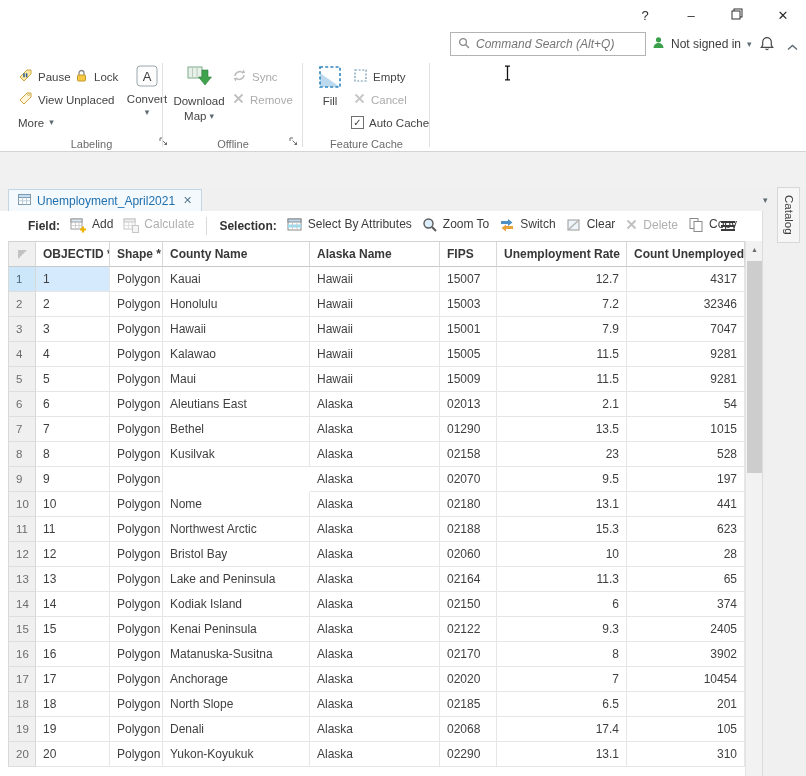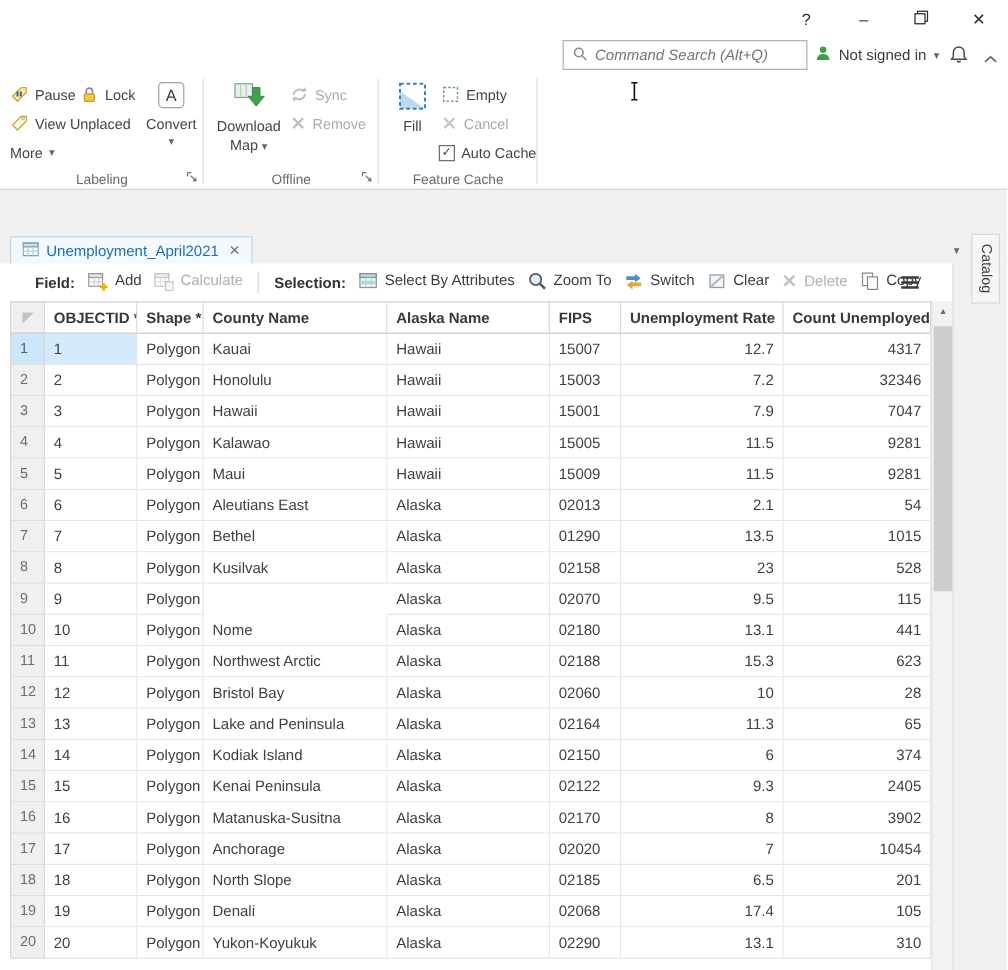--- a/index.html
+++ b/index.html
@@ -17,21 +17,21 @@
   .searchbox input { border: none; outline: none; flex: 1; min-width: 0; font-style: italic; color: #9a9a9a; font-size: 12px; font-family: inherit; background: transparent; }
   .ibeam { position: absolute; left: 503px; top: 35px; z-index: 5; }
   .signin { position: absolute; left: 652px; top: 4px; height: 20px; display: flex; align-items: center; gap: 6px; color: #3c3c3c; }
   .bellwrap { position: absolute; left: 760px; top: 6px; }
   .ribchev { position: absolute; left: 787px; top: 10px; }
   .caret { font-size: 9px; color: #5f6b73; line-height: 1; }
 
   
   .ribbon { position: absolute; top: 58px; left: 0; width: 806px; height: 94px; background: #fff; border-bottom: 1px solid #d4d4d4; }
   .rgroup { position: absolute; top: 0; height: 94px; }
-  .rg-labeling { left: 0; width: 163px; }
+  .rg-labeling { left: 10px; width: 163px; }
   .rg-offline { left: 163px; width: 140px; }
   .rg-cache { left: 303px; width: 127px; }
   .rsep { position: absolute; top: 5px; height: 84px; width: 1px; background: #e0e0e0; }
   .rbtn { position: absolute; display: flex; align-items: center; gap: 5px; height: 21px; padding: 0 3px; font-size: 11.5px; color: #444; white-space: nowrap; }
   .rbtn.disabled { color: #ababab; }
   .bigbtn { position: absolute; display: flex; flex-direction: column; align-items: center; gap: 1px; font-size: 11.5px; color: #444; text-align: center; line-height: 1.2; }
   .grouplabel { position: absolute; bottom: 2px; left: 0; right: 0; text-align: center; font-size: 11px; color: #6b6b6b; }
   .launcher { position: absolute; right: 3px; bottom: 4px; width: 12px; height: 12px; }
   .cbx { width: 13px; height: 13px; border: 1px solid #707070; background: #fff; display: flex; align-items: center; justify-content: center; font-size: 10px; color: #3c3c3c; line-height: 1; }
 
@@ -482,21 +482,21 @@
           <div class="td num" style="width: 118px;">528</div>
         </div>
         <div class="trow">
           <div class="td rowhead" style="width: 28px;">9</div>
           <div class="td" style="width: 74px;">9</div>
           <div class="td" style="width: 53px;">Polygon</div>
           <div class="td" style="width: 147px; margin-top: 40px;">Dillingham</div>
           <div class="td" style="width: 130px;">Alaska</div>
           <div class="td" style="width: 57px;">02070</div>
           <div class="td num" style="width: 130px;">9.5</div>
-          <div class="td num" style="width: 118px;">115</div>
+          <div class="td num" style="width: 118px;">197</div>
         </div>
         <div class="trow">
           <div class="td rowhead" style="width: 28px;">10</div>
           <div class="td" style="width: 74px;">10</div>
           <div class="td" style="width: 53px;">Polygon</div>
           <div class="td" style="width: 147px;">Nome</div>
           <div class="td" style="width: 130px;">Alaska</div>
           <div class="td" style="width: 57px;">02180</div>
           <div class="td num" style="width: 130px;">13.1</div>
           <div class="td num" style="width: 118px;">441</div>

